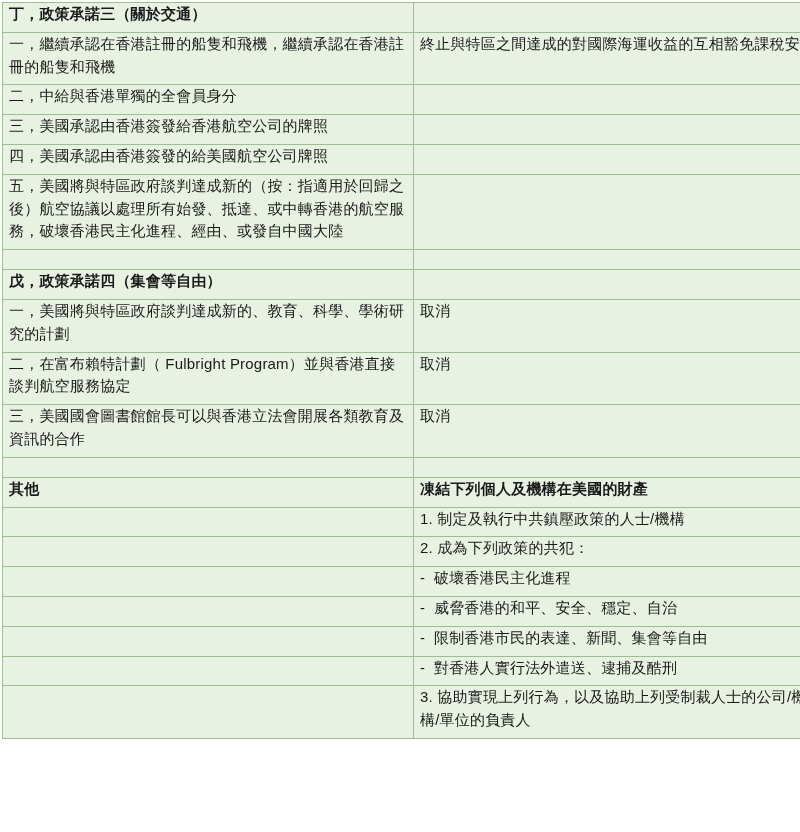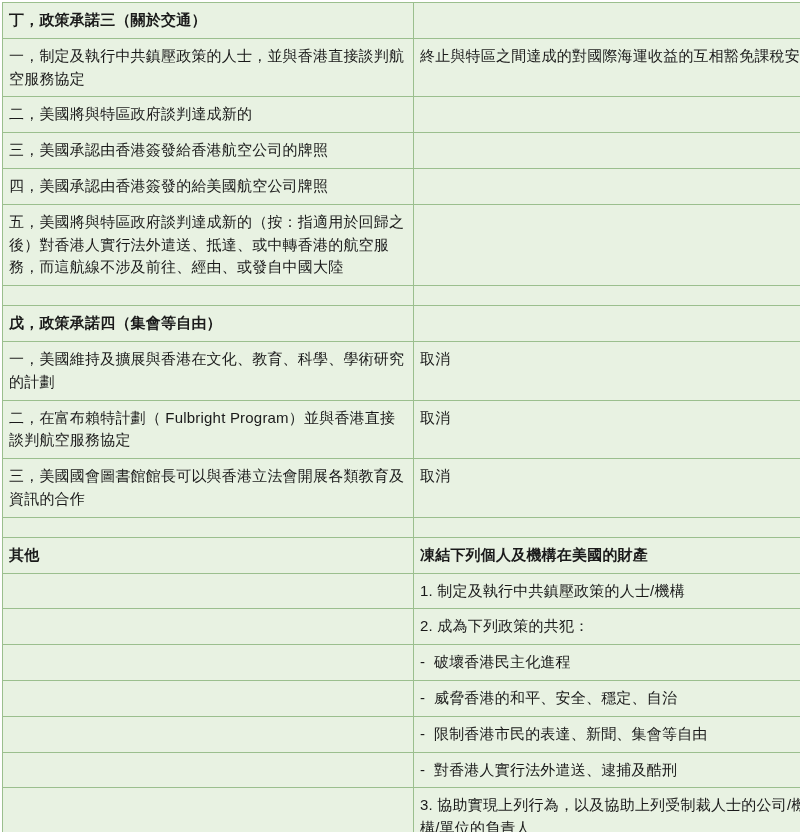--- a/index.html
+++ b/index.html
@@ -17,21 +17,21 @@
   .doc-table {
     width: 796px;
     margin: 2px 0 0 2px;
     border-collapse: collapse;
     table-layout: fixed;
   }
   .doc-table td {
     border: 1px solid #9bbf8e;
     background: #e8f2e2;
     vertical-align: top;
-    padding: 6px 6px 6px 6px;
+    padding: 0 6px 6px 6px;
     font-size: 15px;
     line-height: 1.52;
     letter-spacing: 0.2px;
     word-break: break-all;
   }
   td.col-left { width: 398px; }
   td.col-right { width: 396px; }
   tr.section-row td {
     font-weight: bold;
   }
@@ -56,29 +56,29 @@
       <tr class="section-row">
         <td class="col-left">
           <span class="cell-inner">丁，政策承諾三（關於交通）</span>
         </td>
         <td class="col-right">
           <span class="empty-cell"></span>
         </td>
       </tr>
       <tr>
         <td class="col-left">
-          <span class="cell-inner">一，制定及執行中共鎮壓政策的人士，並與香港直接談判航空服務協定</span>
+          <span class="cell-inner">一，繼續承認在香港註冊的船隻和飛機，繼續承認在香港註冊的船隻和飛機</span>
         </td>
         <td class="col-right">
           <span class="cell-inner">終止與特區之間達成的對國際海運收益的互相豁免課稅安排</span>
         </td>
       </tr>
       <tr>
         <td class="col-left">
-          <span class="cell-inner">二，美國將與特區政府談判達成新的</span>
+          <span class="cell-inner">二，中給與香港單獨的全會員身分</span>
         </td>
         <td class="col-right">
           <span class="empty-cell"></span>
         </td>
       </tr>
       <tr>
         <td class="col-left">
           <span class="cell-inner">三，美國承認由香港簽發給香港航空公司的牌照</span>
         </td>
         <td class="col-right">
@@ -88,21 +88,21 @@
       <tr>
         <td class="col-left">
           <span class="cell-inner">四，美國承認由香港簽發的給美國航空公司牌照</span>
         </td>
         <td class="col-right">
           <span class="empty-cell"></span>
         </td>
       </tr>
       <tr>
         <td class="col-left">
-          <span class="cell-inner">五，美國將與特區政府談判達成新的（按：指適用於回歸之後）對香港人實行法外遣送、抵達、或中轉香港的航空服務，而這航線不涉及前往、經由、或發自中國大陸</span>
+          <span class="cell-inner">五，美國將與特區政府談判達成新的（按：指適用於回歸之後）航空協議以處理所有始發、抵達、或中轉香港的航空服務，破壞香港民主化進程、經由、或發自中國大陸</span>
         </td>
         <td class="col-right">
           <span class="empty-cell"></span>
         </td>
       </tr>
       <tr class="spacer-row">
         <td class="col-left">
           <span class="empty-cell"></span>
         </td>
         <td class="col-right">
@@ -112,21 +112,21 @@
       <tr class="section-row">
         <td class="col-left">
           <span class="cell-inner">戊，政策承諾四（集會等自由）</span>
         </td>
         <td class="col-right">
           <span class="empty-cell"></span>
         </td>
       </tr>
       <tr>
         <td class="col-left">
-          <span class="cell-inner">一，美國維持及擴展與香港在文化、教育、科學、學術研究的計劃</span>
+          <span class="cell-inner">一，美國將與特區政府談判達成新的、教育、科學、學術研究的計劃</span>
         </td>
         <td class="col-right">
           <span class="cell-inner">取消</span>
         </td>
       </tr>
       <tr>
         <td class="col-left">
           <span class="cell-inner">二，在富布賴特計劃（ Fulbright Program）並與香港直接談判航空服務協定</span>
         </td>
         <td class="col-right">

